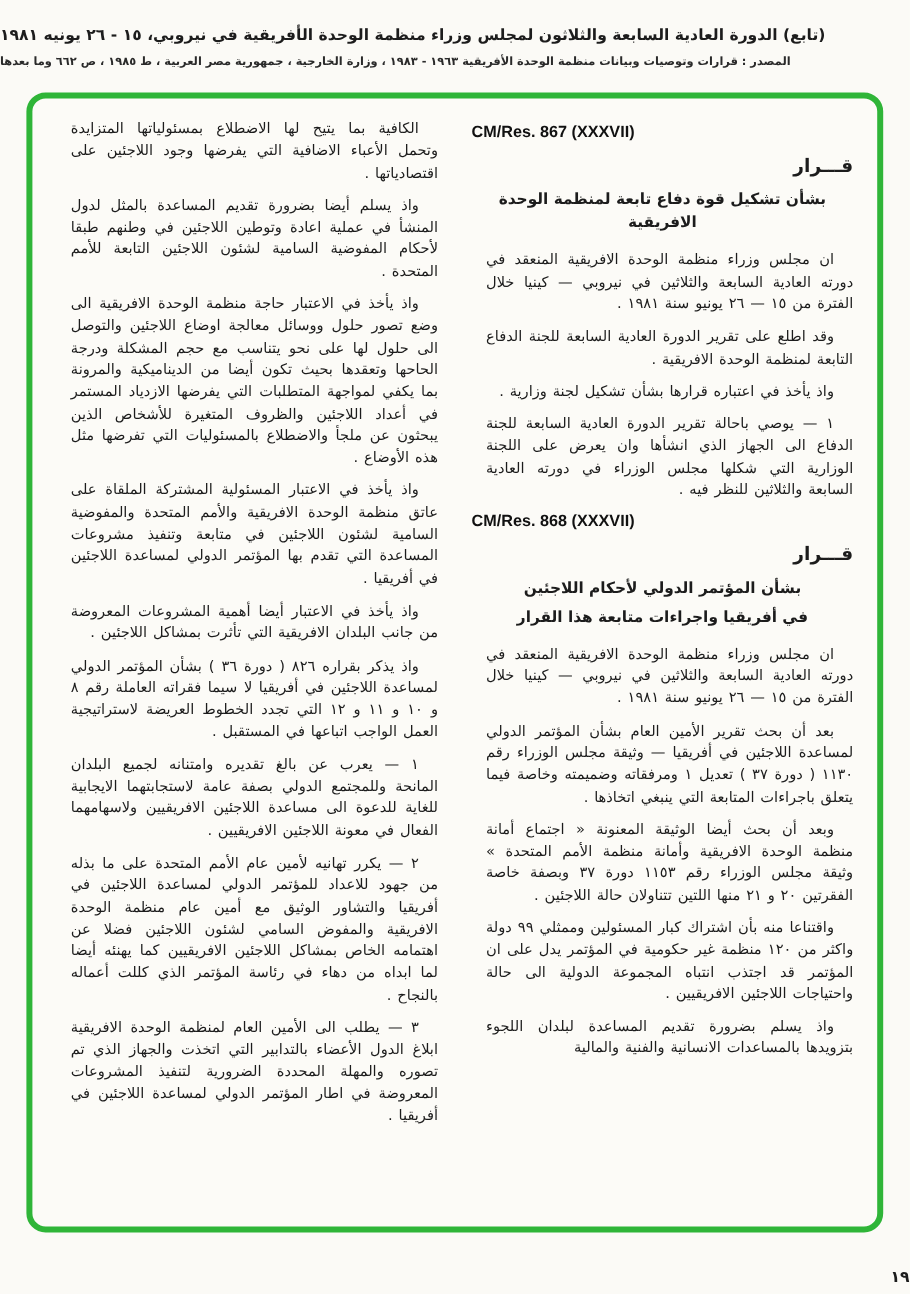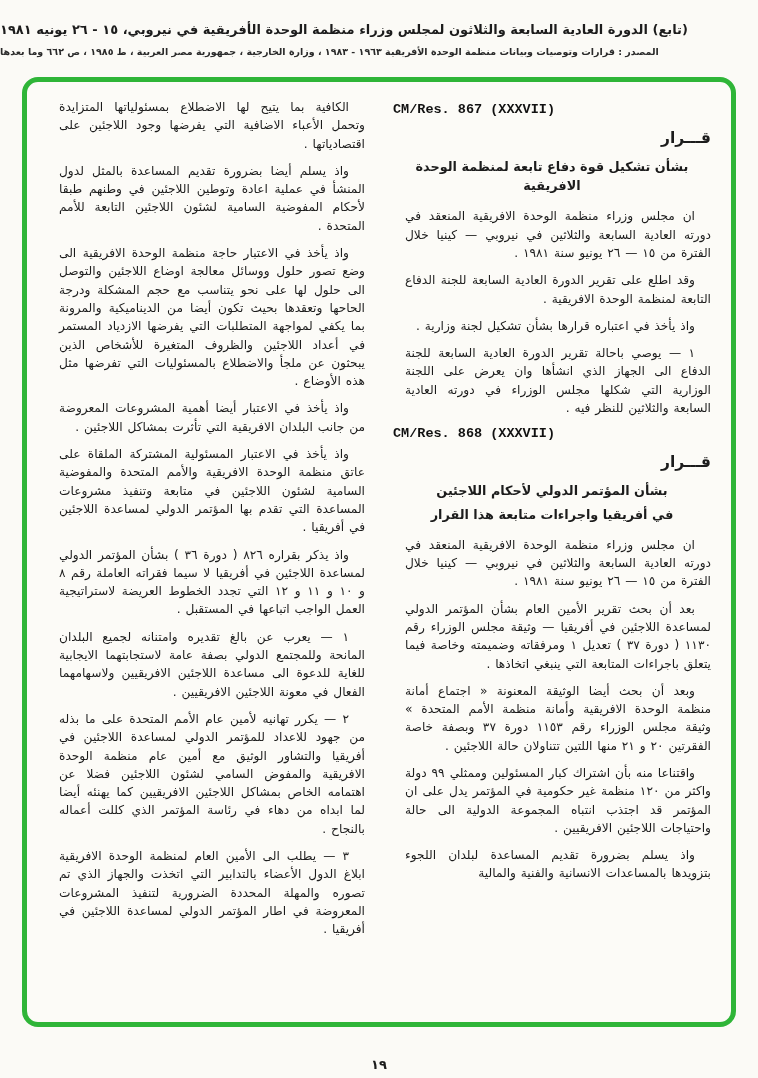--- a/index.html
+++ b/index.html
@@ -45,21 +45,21 @@
     height:100%;
   }
   .col{
     flex:1 1 0;
     text-align:justify;
     overflow:hidden;
   }
   .res-id{
     direction:ltr;
     text-align:left;
-    font-family:Liberation Mono, monospace;
+    font-family:Liberation Sans, sans-serif;
     font-weight:bold;
     font-size:13.5px;
     margin:4px 0 12px 0;
     color:#111;
   }
   .res-id.second{}
   .res-title{
     font-weight:bold;
     font-size:15.5px;
     margin:6px 0 10px 0;
@@ -76,21 +76,20 @@
     font-size:12.2px;
     line-height:1.5;
     margin:0 0 9px 12px;
     text-indent:16px;
     word-spacing:1px;
   }
   .page-footer{
     position:absolute;
     left:0;right:0;
     bottom:6px;
-    text-align:center;
     font-weight:bold;
     font-size:13px;
     direction:rtl;
   }
 </style>
 </head>
 <body>
 
 <div class="page-header">
   <div class="line1">(تابع) الدورة العادية السابعة والثلاثون لمجلس وزراء منظمة الوحدة الأفريقية في نيروبي، ١٥ - ٢٦ يونيه ١٩٨١</div>
@@ -116,22 +115,22 @@
       <p class="para">بعد أن بحث تقرير الأمين العام بشأن المؤتمر الدولي لمساعدة اللاجئين في أفريقيا — وثيقة مجلس الوزراء رقم ١١٣٠ ( دورة ٣٧ ) تعديل ١ ومرفقاته وضميمته وخاصة فيما يتعلق باجراءات المتابعة التي ينبغي اتخاذها .</p>
       <p class="para">وبعد أن بحث أيضا الوثيقة المعنونة « اجتماع أمانة منظمة الوحدة الافريقية وأمانة منظمة الأمم المتحدة » وثيقة مجلس الوزراء رقم ١١٥٣ دورة ٣٧ وبصفة خاصة الفقرتين ٢٠ و ٢١ منها اللتين تتناولان حالة اللاجئين .</p>
       <p class="para">واقتناعا منه بأن اشتراك كبار المسئولين وممثلي ٩٩ دولة واكثر من ١٢٠ منظمة غير حكومية في المؤتمر يدل على ان المؤتمر قد اجتذب انتباه المجموعة الدولية الى حالة واحتياجات اللاجئين الافريقيين .</p>
       <p class="para">واذ يسلم بضرورة تقديم المساعدة لبلدان اللجوء بتزويدها بالمساعدات الانسانية والفنية والمالية</p>
     </div>
 
     <div class="col">
       <p class="para">الكافية بما يتيح لها الاضطلاع بمسئولياتها المتزايدة وتحمل الأعباء الاضافية التي يفرضها وجود اللاجئين على اقتصادياتها .</p>
       <p class="para">واذ يسلم أيضا بضرورة تقديم المساعدة بالمثل لدول المنشأ في عملية اعادة وتوطين اللاجئين في وطنهم طبقا لأحكام المفوضية السامية لشئون اللاجئين التابعة للأمم المتحدة .</p>
       <p class="para">واذ يأخذ في الاعتبار حاجة منظمة الوحدة الافريقية الى وضع تصور حلول ووسائل معالجة اوضاع اللاجئين والتوصل الى حلول لها على نحو يتناسب مع حجم المشكلة ودرجة الحاحها وتعقدها بحيث تكون أيضا من الديناميكية والمرونة بما يكفي لمواجهة المتطلبات التي يفرضها الازدياد المستمر في أعداد اللاجئين والظروف المتغيرة للأشخاص الذين يبحثون عن ملجأ والاضطلاع بالمسئوليات التي تفرضها مثل هذه الأوضاع .</p>
+      <p class="para">واذ يأخذ في الاعتبار المسئولية المشتركة الملقاة على عاتق منظمة الوحدة الافريقية والأمم المتحدة والمفوضية السامية لشئون اللاجئين في متابعة وتنفيذ مشروعات المساعدة التي تقدم بها المؤتمر الدولي لمساعدة اللاجئين في أفريقيا .</p>
       <p class="para">واذ يأخذ في الاعتبار أيضا أهمية المشروعات المعروضة من جانب البلدان الافريقية التي تأثرت بمشاكل اللاجئين .</p>
-      <p class="para">واذ يأخذ في الاعتبار المسئولية المشتركة الملقاة على عاتق منظمة الوحدة الافريقية والأمم المتحدة والمفوضية السامية لشئون اللاجئين في متابعة وتنفيذ مشروعات المساعدة التي تقدم بها المؤتمر الدولي لمساعدة اللاجئين في أفريقيا .</p>
       <p class="para">واذ يذكر بقراره ٨٢٦ ( دورة ٣٦ ) بشأن المؤتمر الدولي لمساعدة اللاجئين في أفريقيا لا سيما فقراته العاملة رقم ٨ و ١٠ و ١١ و ١٢ التي تجدد الخطوط العريضة لاستراتيجية العمل الواجب اتباعها في المستقبل .</p>
       <p class="para">١ — يعرب عن بالغ تقديره وامتنانه لجميع البلدان المانحة وللمجتمع الدولي بصفة عامة لاستجابتهما الايجابية للغاية للدعوة الى مساعدة اللاجئين الافريقيين ولاسهامهما الفعال في معونة اللاجئين الافريقيين .</p>
       <p class="para">٢ — يكرر تهانيه لأمين عام الأمم المتحدة على ما بذله من جهود للاعداد للمؤتمر الدولي لمساعدة اللاجئين في أفريقيا والتشاور الوثيق مع أمين عام منظمة الوحدة الافريقية والمفوض السامي لشئون اللاجئين فضلا عن اهتمامه الخاص بمشاكل اللاجئين الافريقيين كما يهنئه أيضا لما ابداه من دهاء في رئاسة المؤتمر الذي كللت أعماله بالنجاح .</p>
       <p class="para">٣ — يطلب الى الأمين العام لمنظمة الوحدة الافريقية ابلاغ الدول الأعضاء بالتدابير التي اتخذت والجهاز الذي تم تصوره والمهلة المحددة الضرورية لتنفيذ المشروعات المعروضة في اطار المؤتمر الدولي لمساعدة اللاجئين في أفريقيا .</p>
     </div>
 
   </div>
 </div>
 
 <div class="page-footer">١٩</div>

